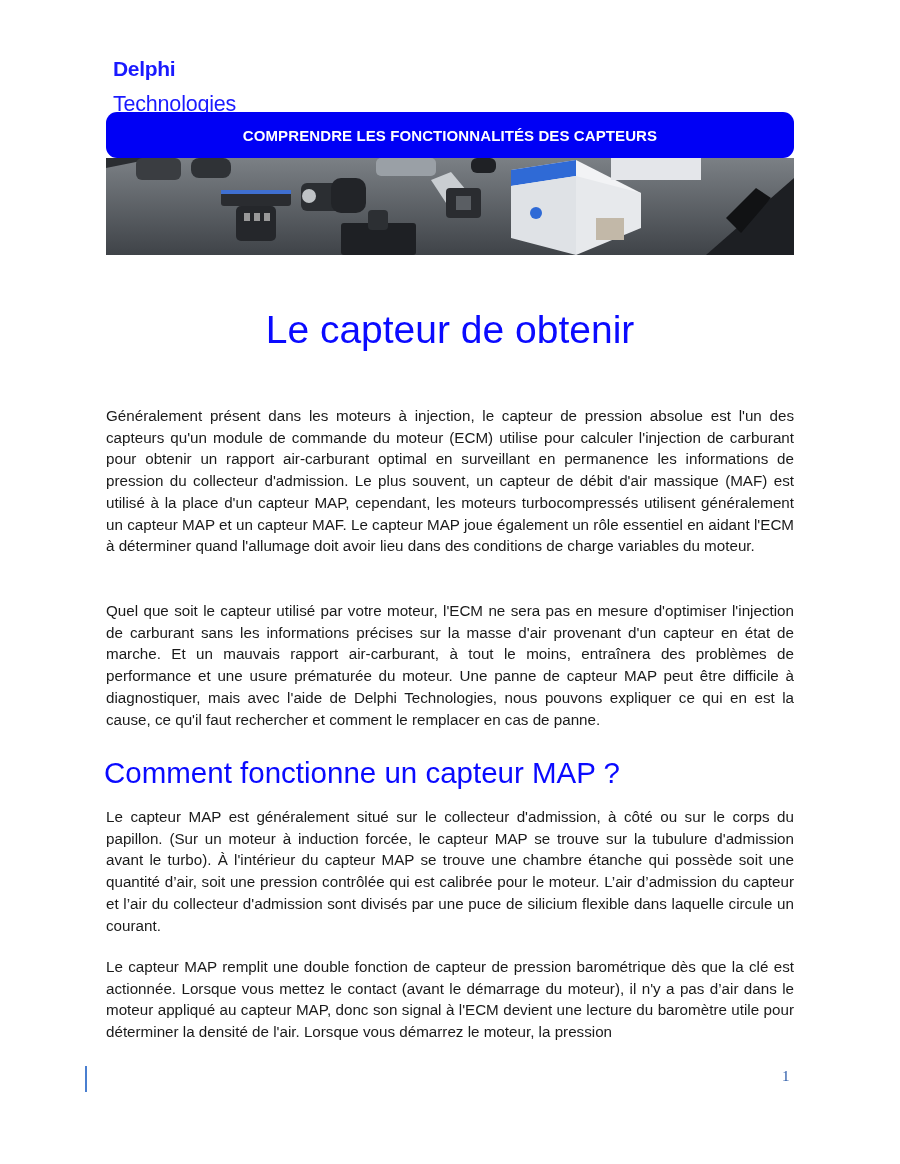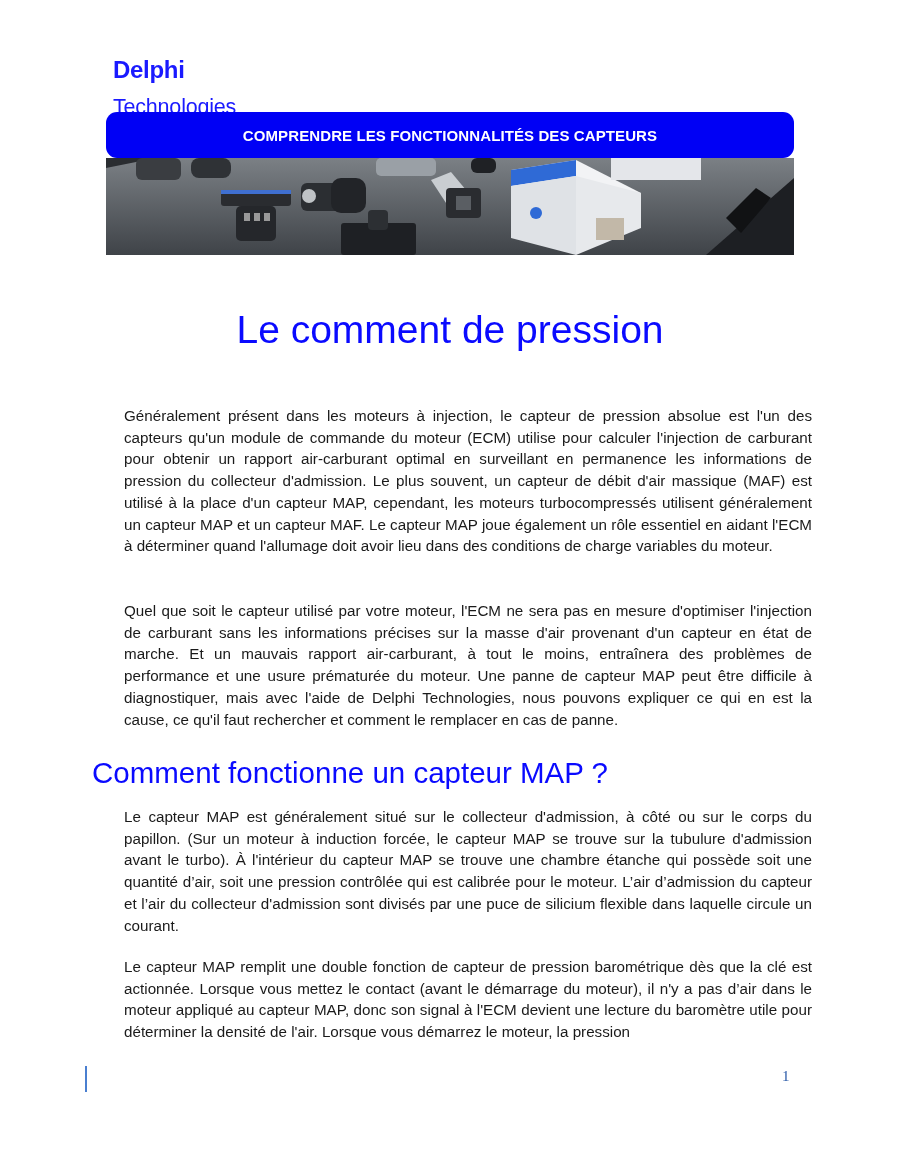--- a/index.html
+++ b/index.html
@@ -1,25 +1,25 @@
 <!DOCTYPE html>
 <html><head>
   <meta charset="utf-8">
   <style>
     html, body { margin: 0; padding: 0; background: #ffffff; }
     body { width: 900px; height: 1164px; position: relative; overflow: hidden; font-family: "Liberation Sans", sans-serif; color: #1a1a1a; }
     .logo { position: absolute; left: 113px; top: 58px; color: #1a1aff; line-height: 1; }
-    .logo .l1 { font-weight: bold; font-size: 24px; letter-spacing: -0.3px; display: block; }
+    .logo .l1 { font-weight: bold; font-size: 21px; letter-spacing: -0.3px; display: block; }
     .logo .l2 { font-size: 21.5px; display: block; margin-top: 15px; letter-spacing: -0.2px; }
     .banner { position: absolute; left: 106px; top: 112px; width: 688px; height: 143px; }
     .banner-bar { height: 46px; background: #0000f5; color: #fff; font-weight: bold; font-size: 15px; display: flex; align-items: center; justify-content: center; letter-spacing: 0.1px; border-radius: 11px; }
     .banner-photo { height: 97px; position: relative; overflow: hidden; background: linear-gradient(180deg, #6f7377 0%, #555a5f 45%, #3d4146 100%); }
     .title { position: absolute; left: 0; width: 900px; top: 308px; text-align: center; font-size: 39px; color: #0a0aff; }
-    .p { position: absolute; left: 124px; width: 688px; font-size: 15.2px; line-height: 21.7px; text-align: justify; color: #1a1a1a; }
-    .h2 { position: absolute; left: 92px; top: 756px; font-size: 29.5px; color: #0a0aff; }
+    .p { position: absolute; left: 106px; width: 688px; font-size: 15.2px; line-height: 21.7px; text-align: justify; color: #1a1a1a; }
+    .h2 { position: absolute; left: 104px; top: 756px; font-size: 29.5px; color: #0a0aff; }
     .footer-bar { position: absolute; left: 85px; top: 1066px; width: 2px; height: 26px; background: #4a7fd0; }
     .page-num { position: absolute; left: 782px; top: 1068px; font-size: 15px; color: #2a5aa8; font-family: "Liberation Serif", serif; }
   </style>
 </head>
 <body>
 
 <div class="logo">
   <span class="l1">Delphi</span>
   <span class="l2">Technologies</span>
 </div>
@@ -60,21 +60,21 @@
       <polygon points="405,28 470,18 470,97 405,80" fill="#dfe2e6"></polygon>
       <circle cx="430" cy="55" r="6" fill="#2f6ad6"></circle>
       <rect x="490" y="60" width="28" height="22" fill="#c2b8a8"></rect>
       <rect x="505" y="0" width="90" height="22" fill="#e4e6ea"></rect>
       <polygon points="600,97 688,20 688,97" fill="#1d1f23"></polygon>
       <polygon points="620,60 650,30 665,40 635,75" fill="#111214"></polygon>
     </svg>
   </div>
 </div>
 
-<div class="title">Le comment de pression</div>
+<div class="title">Le capteur de obtenir</div>
 
 <p class="p" style="top:405px; margin:0;">Généralement présent dans les moteurs à injection, le capteur de pression absolue est l'un des capteurs qu'un module de commande du moteur (ECM) utilise pour calculer l'injection de carburant pour obtenir un rapport air-carburant optimal en surveillant en permanence les informations de pression du collecteur d'admission. Le plus souvent, un capteur de débit d'air massique (MAF) est utilisé à la place d'un capteur MAP, cependant, les moteurs turbocompressés utilisent généralement un capteur MAP et un capteur MAF.  Le capteur MAP joue également un rôle essentiel en aidant l'ECM à déterminer quand l'allumage doit avoir lieu dans des conditions de charge variables du moteur.</p>
 <p class="p" style="top:600px; margin:0;">Quel que soit le capteur utilisé par votre moteur, l'ECM ne sera pas en mesure d'optimiser l'injection de carburant sans les informations précises sur la masse d'air provenant d'un capteur en état de marche. Et un mauvais rapport air-carburant, à tout le moins, entraînera des problèmes de performance et une usure prématurée du moteur. Une panne de capteur MAP peut être difficile à diagnostiquer, mais avec l'aide de Delphi Technologies, nous pouvons expliquer ce qui en est la cause, ce qu'il faut rechercher et comment le remplacer en cas de panne.</p>
 
 <div class="h2">Comment fonctionne un capteur MAP ?</div>
 
 <p class="p" style="top:806px; margin:0;">Le capteur MAP est généralement situé sur le collecteur d'admission, à côté ou sur le corps du papillon. (Sur un moteur à induction forcée, le capteur MAP se trouve sur la tubulure d'admission avant le turbo). À l'intérieur du capteur MAP se trouve une chambre étanche qui possède soit une quantité d’air, soit une pression contrôlée qui est calibrée pour le moteur. L’air d’admission du capteur et l’air du collecteur d'admission sont divisés par une puce de silicium flexible dans laquelle circule un courant.</p>
 <p class="p" style="top:956px; margin:0;">Le capteur MAP remplit une double fonction de capteur de pression barométrique dès que la clé est actionnée. Lorsque vous mettez le contact (avant le démarrage du moteur), il n'y a pas d’air dans le moteur appliqué au capteur MAP, donc son signal à l'ECM devient une lecture du baromètre utile pour déterminer la densité de l'air.  Lorsque vous démarrez le moteur, la pression</p>
 
 <div class="footer-bar"></div>

